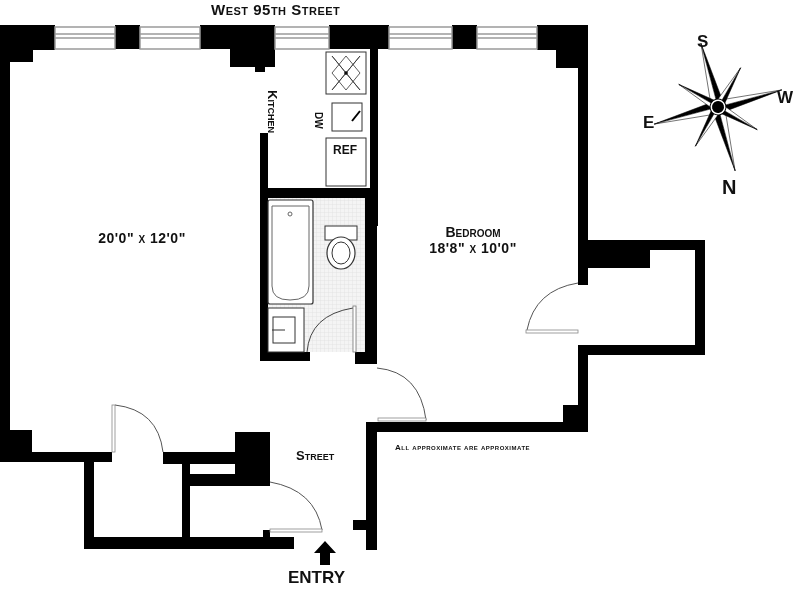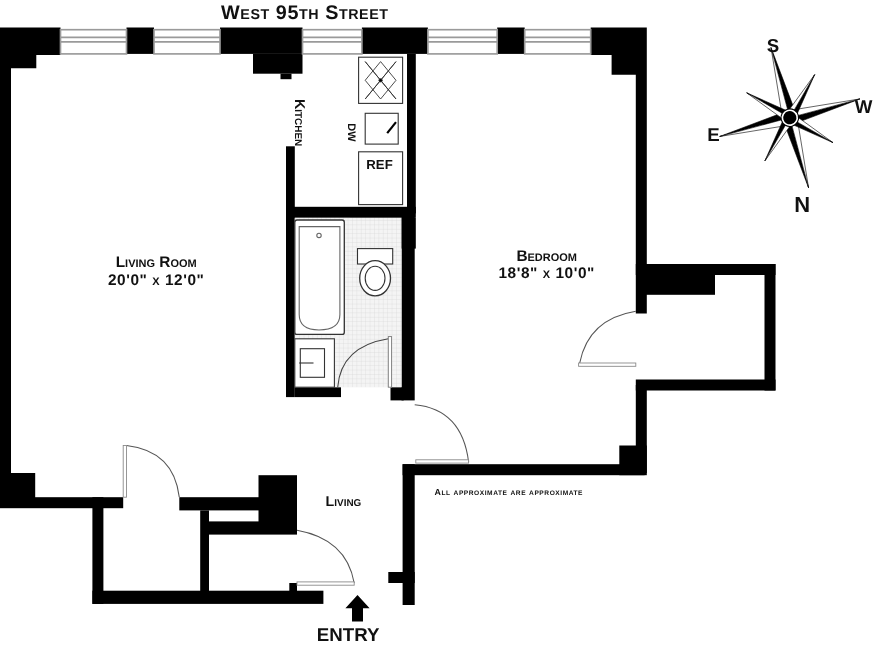--- a/index.html
+++ b/index.html
@@ -1,23 +1,23 @@
 <!DOCTYPE html>
 <html><head>
   <meta charset="utf-8">
   <style>
     html, body { margin: 0; padding: 0; background: #ffffff; }
     body { width: 800px; height: 593px; position: relative; overflow: hidden; font-family: "Liberation Sans", sans-serif; }
     #plan { position: absolute; left: 0; top: 0; width: 800px; height: 593px; }
     .lbl { position: absolute; font-family: "Liberation Sans", sans-serif; font-weight: bold; color: #111; font-variant: small-caps; white-space: nowrap; }
-    .street { left: 201px; top: 1px; font-size: 18px; letter-spacing: 0.5px; }
+    .street { left: 211px; top: 1px; font-size: 15px; letter-spacing: 0.5px; }
     .room-name { font-size: 14px; text-align: center; }
     .dim { font-size: 14px; text-align: center; letter-spacing: 0.5px; }
     .living { left: 82px; top: 230px; width: 120px; }
-    .bedroom { left: 442px; top: 224px; width: 110px; }
+    .bedroom { left: 418px; top: 224px; width: 110px; }
     .kitchen { left: 280px; top: 90px; transform: rotate(90deg); transform-origin: left top; font-size: 13px; }
     .dw { left: 324px; top: 112px; transform: rotate(90deg); transform-origin: left top; font-size: 10px; }
     .ref { left: 333px; top: 143px; font-size: 12px; font-variant: normal; }
     .foyer { left: 296px; top: 448px; font-size: 13px; }
     .disclaimer { left: 395px; top: 443px; font-size: 8px; letter-spacing: 0.5px; }
     .entry { left: 288px; top: 568px; font-size: 17px; font-variant: normal; text-underline-offset: 3px; }
     .compass-l { font-size: 17px; font-variant: normal; }
     .c-s { left: 697px; top: 32px; }
     .c-w { left: 777px; top: 88px; }
     .c-e { left: 643px; top: 113px; }
@@ -182,32 +182,31 @@
         <polygon points="-32,-32 -6,0 0,0" fill="#fff"></polygon>
     </g>
     <circle r="8" fill="#fff" stroke="#000" stroke-width="1"></circle>
     <circle r="6" fill="#000"></circle>
   </g>
 </svg>
 
 <div class="lbl street">West 95th Street</div>
 
 <div class="lbl living">
-  <div class="room-name">Living Room</div>
   <div class="dim">20'0"  x  12'0"</div>
 </div>
 
 <div class="lbl bedroom">
   <div class="room-name">Bedroom</div>
   <div class="dim">18'8"  x  10'0"</div>
 </div>
 
 <div class="lbl kitchen">Kitchen</div>
 <div class="lbl dw">DW</div>
 <div class="lbl ref">REF</div>
-<div class="lbl foyer">Living</div>
+<div class="lbl foyer">Street</div>
 <div class="lbl disclaimer">All approximate are approximate</div>
 <div class="lbl entry">ENTRY</div>
 
 <div class="lbl compass-l c-s">S</div>
 <div class="lbl compass-l c-w">W</div>
 <div class="lbl compass-l c-e">E</div>
 <div class="lbl compass-l c-n">N</div>
 
 </body></html>

